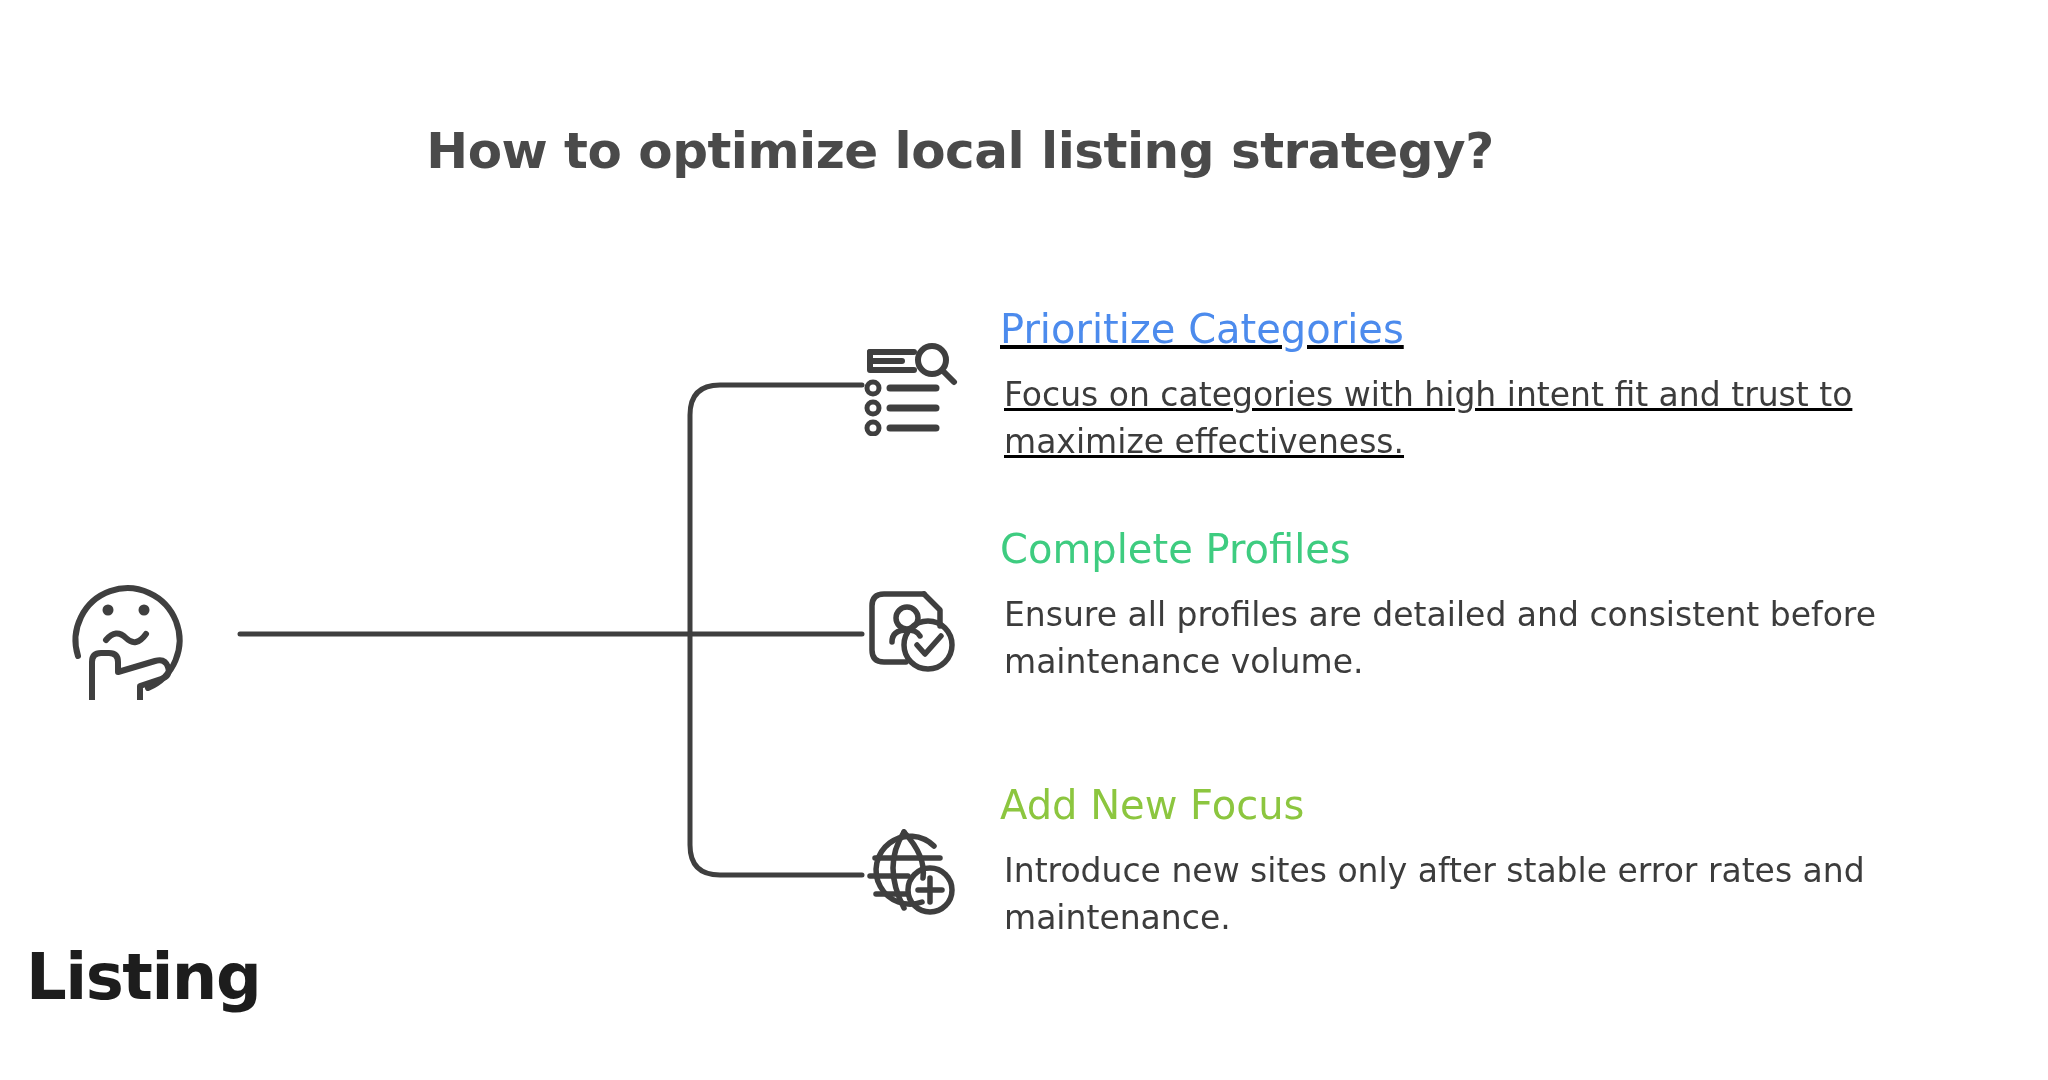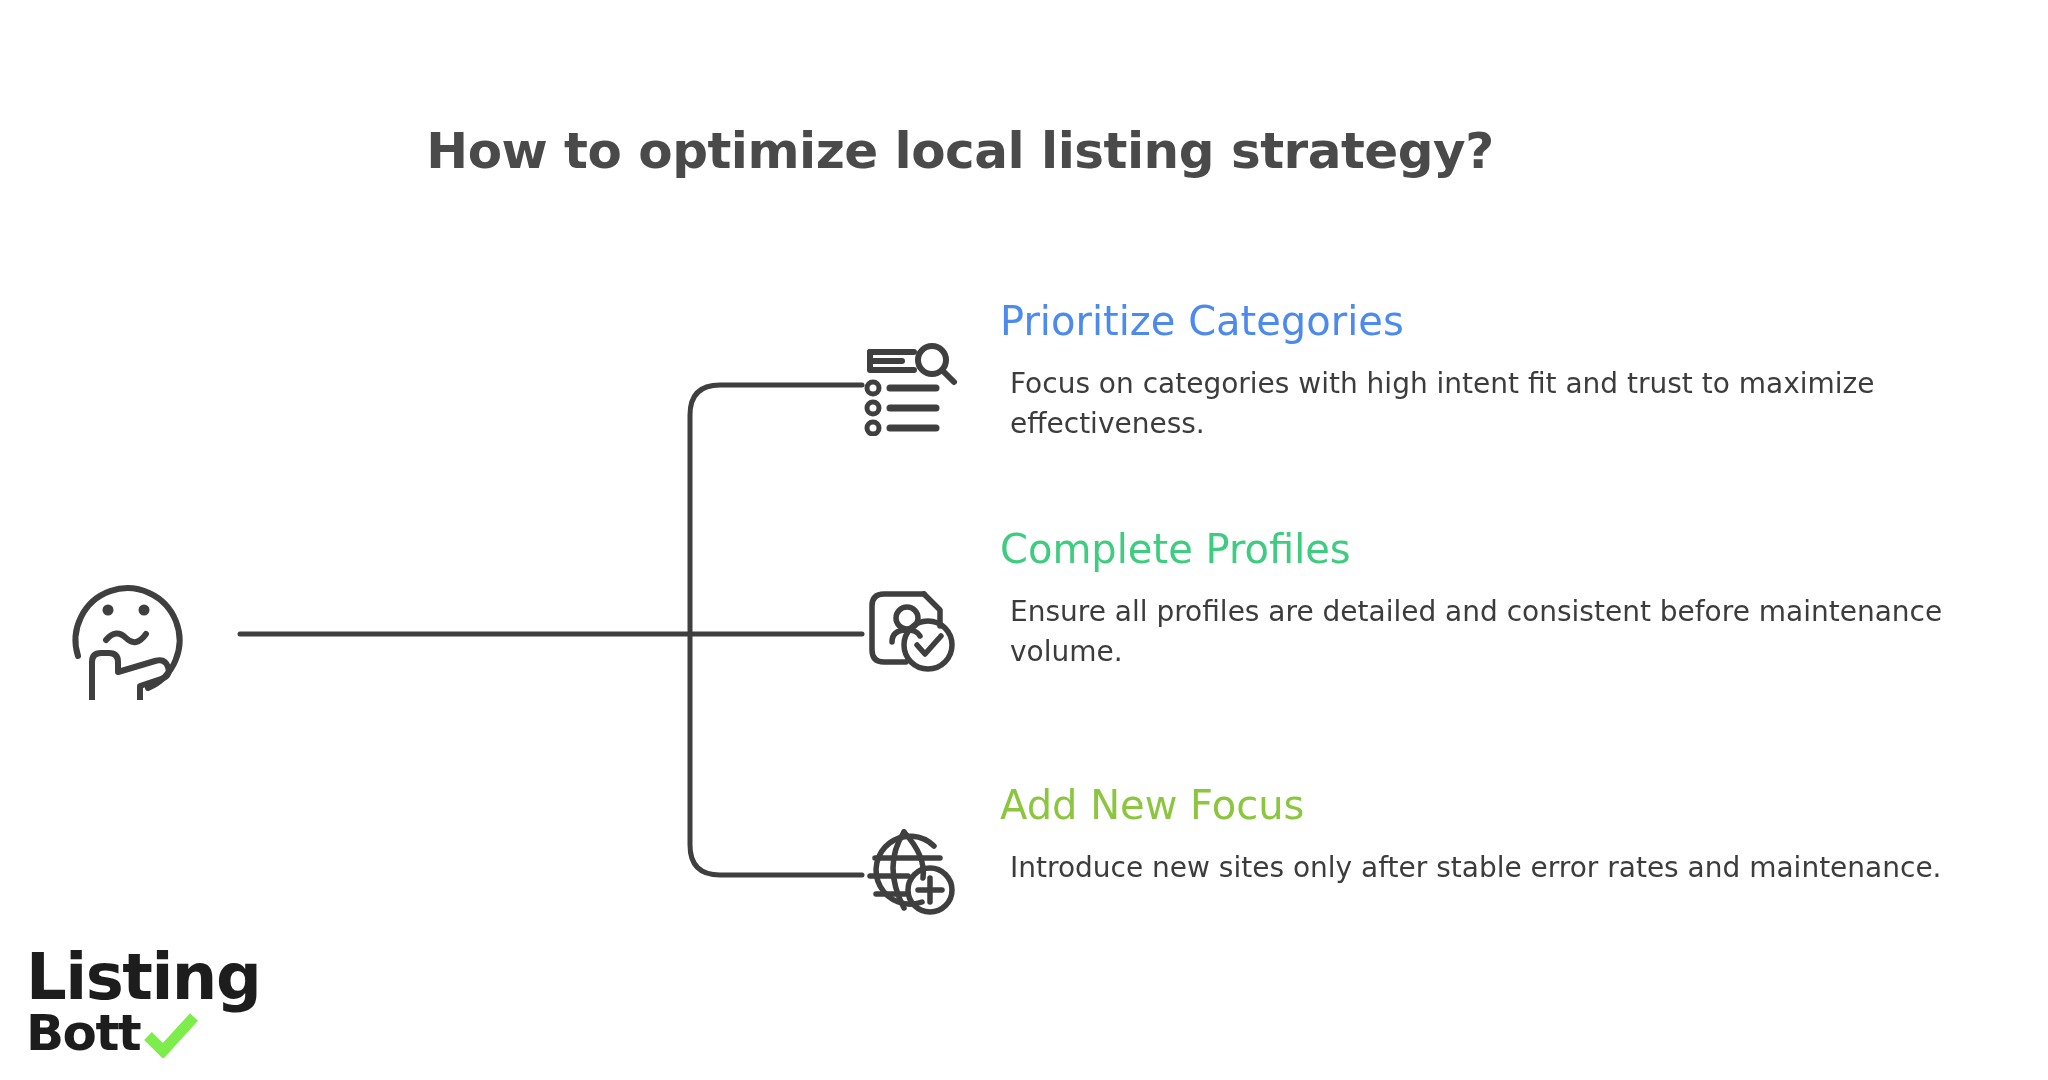--- a/index.html
+++ b/index.html
@@ -68,43 +68,43 @@
   #icon-categories { top: 340px; }
   #icon-profiles   { top: 580px; }
   #icon-sites      { top: 822px; }
 
   
   .node-text {
     position: absolute;
     left: 1000px;
     width: 1010px;
   }
-  #text-categories { top: 300px; }
+  #text-categories { top: 308px; text-decoration: underline; }
   #text-profiles   { top: 528px; }
   #text-sites      { top: 784px; }
 
   .node-heading {
     font-family: "DejaVu Sans", sans-serif;
     font-size: 40px;
     font-weight: 400;
     line-height: 1.05;
     margin: 0 0 22px 0;
     white-space: nowrap;
   }
   .node-heading.blue  { color: #4c8bed; }
   .node-heading.green { color: #3ecc80; }
   .node-heading.lime  { color: #8cc63f; }
 
   .node-body {
     font-family: "DejaVu Sans", sans-serif;
-    font-size: 28px;
+    font-size: 33px;
     font-weight: 400;
     line-height: 1.42;
     color: #3c3c3c;
-    margin: 10px;
+    margin: 4px;
     max-width: 1000px;
   }
 
   
   #logo {
     position: absolute;
     left: 26px;
     top: 946px;
     width: 230px;
     height: 110px;
@@ -242,21 +242,15 @@
     </g>
   </svg>
 
   <div class="node-text" id="text-sites">
     <div class="node-heading lime">Add New Focus</div>
     <p class="node-body">Introduce new sites only after stable error rates and maintenance.</p>
   </div>
 
   <div id="logo">
     <span class="logo-row" id="logo-listing">Listing</span>
-    <span id="logo-bottwrap">
-      <span class="logo-row" id="logo-bott">Bott</span>
-      <svg id="logo-check" viewBox="0 0 54 46" xmlns="http://www.w3.org/2000/svg">
-        <path d="M 4 24 L 19 39 L 50 5" fill="none" stroke="#7ded4b" stroke-width="11" stroke-linecap="butt" stroke-linejoin="miter"></path>
-      </svg>
-    </span>
   </div>
 
 </div>
 
 </body></html>

